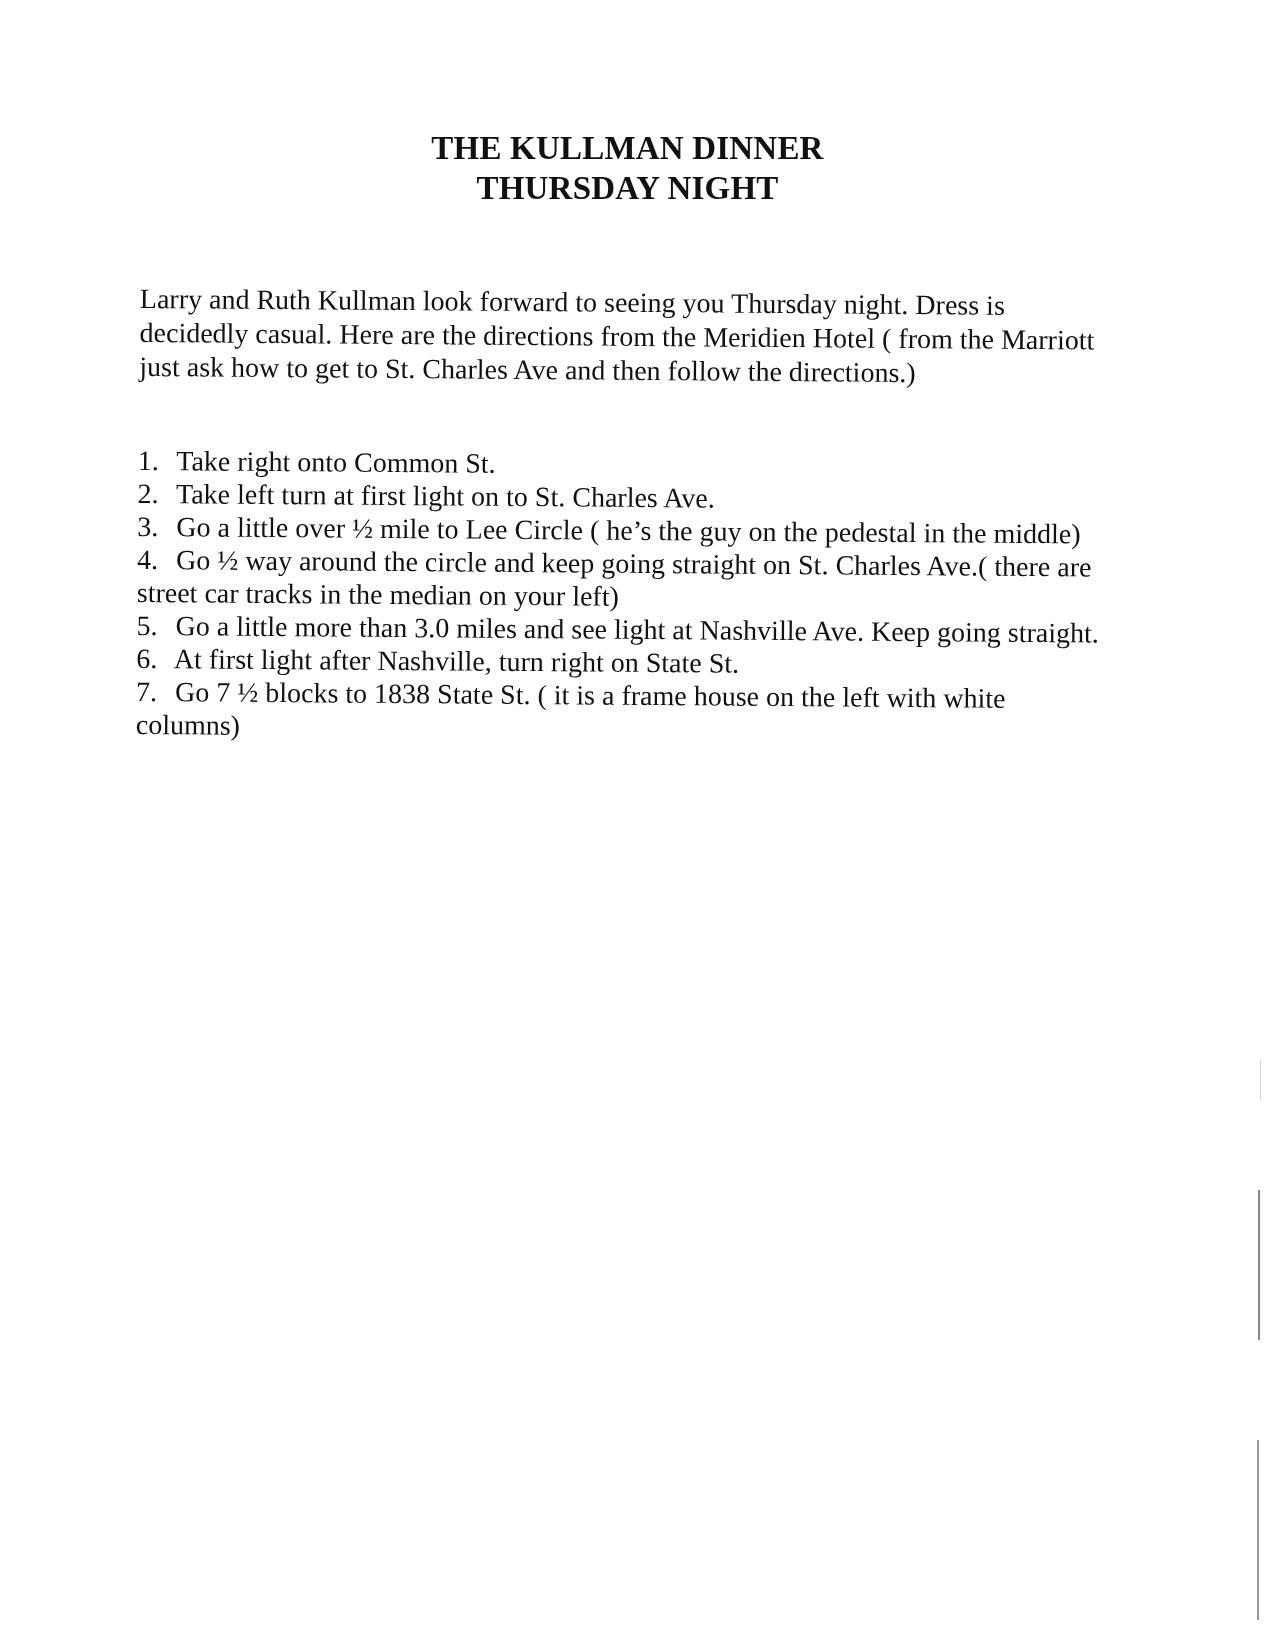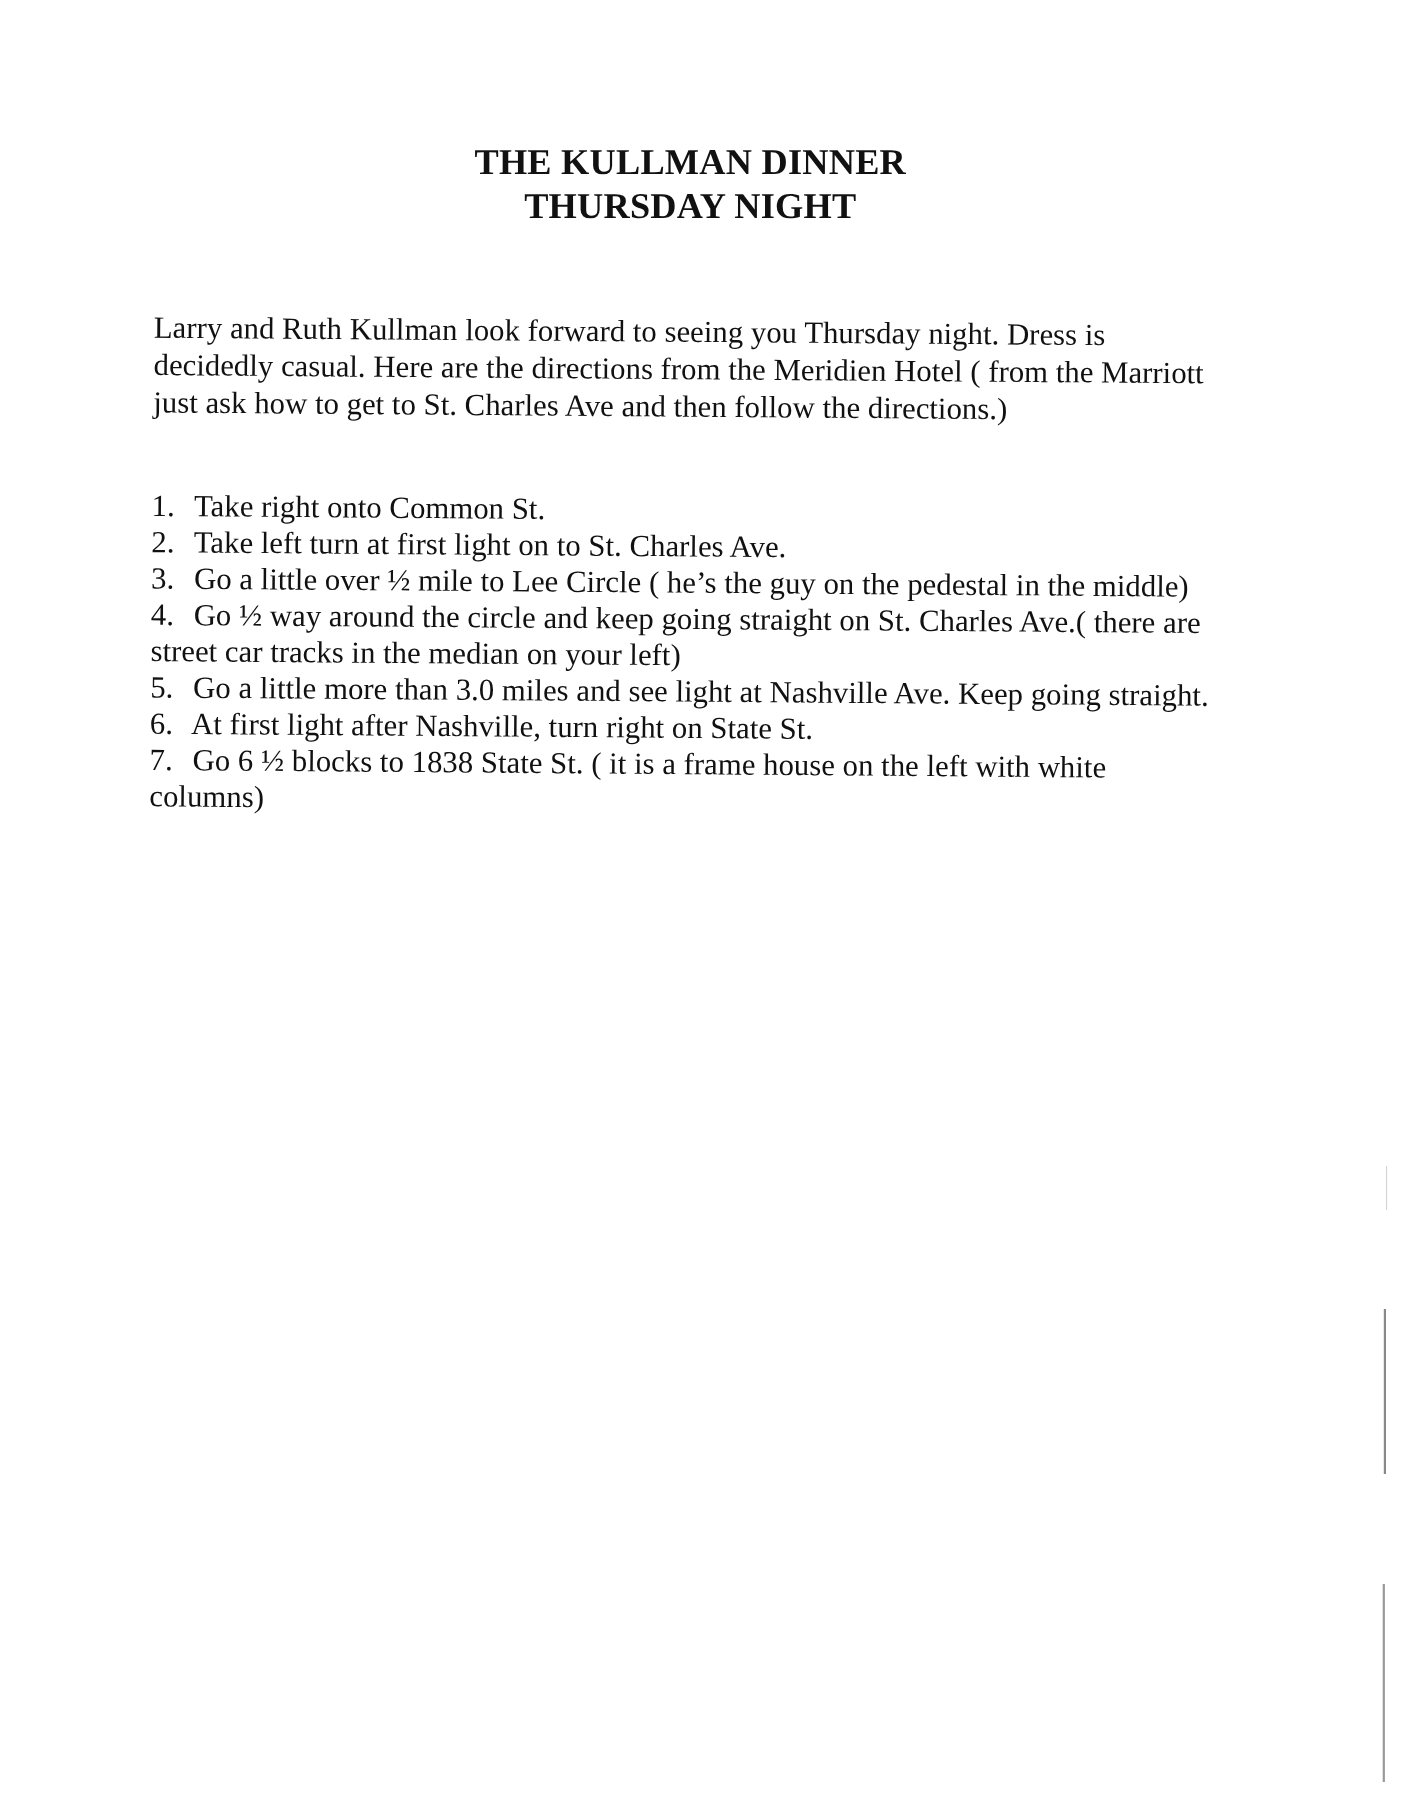--- a/index.html
+++ b/index.html
@@ -110,20 +110,20 @@
     <li class="step">
       <span class="step-num">5.</span>
       <span> Go a little more than 3.0 miles and see light at Nashville Ave.  Keep going straight.</span>
     </li>
     <li class="step">
       <span class="step-num">6.</span>
       <span> At first light after Nashville, turn right on State St.</span>
     </li>
     <li class="step">
       <span class="step-num">7.</span>
-      <span> Go 6 ½ blocks to 1838 State St. ( it is a frame house on the left with white columns)</span>
+      <span> Go 7 ½ blocks to 1838 State St. ( it is a frame house on the left with white columns)</span>
     </li>
   </ol>
 
   <div class="scan-mark mark-3"></div>
   <div class="scan-mark mark-1"></div>
   <div class="scan-mark mark-2"></div>
 </div>
 
 </body></html>

